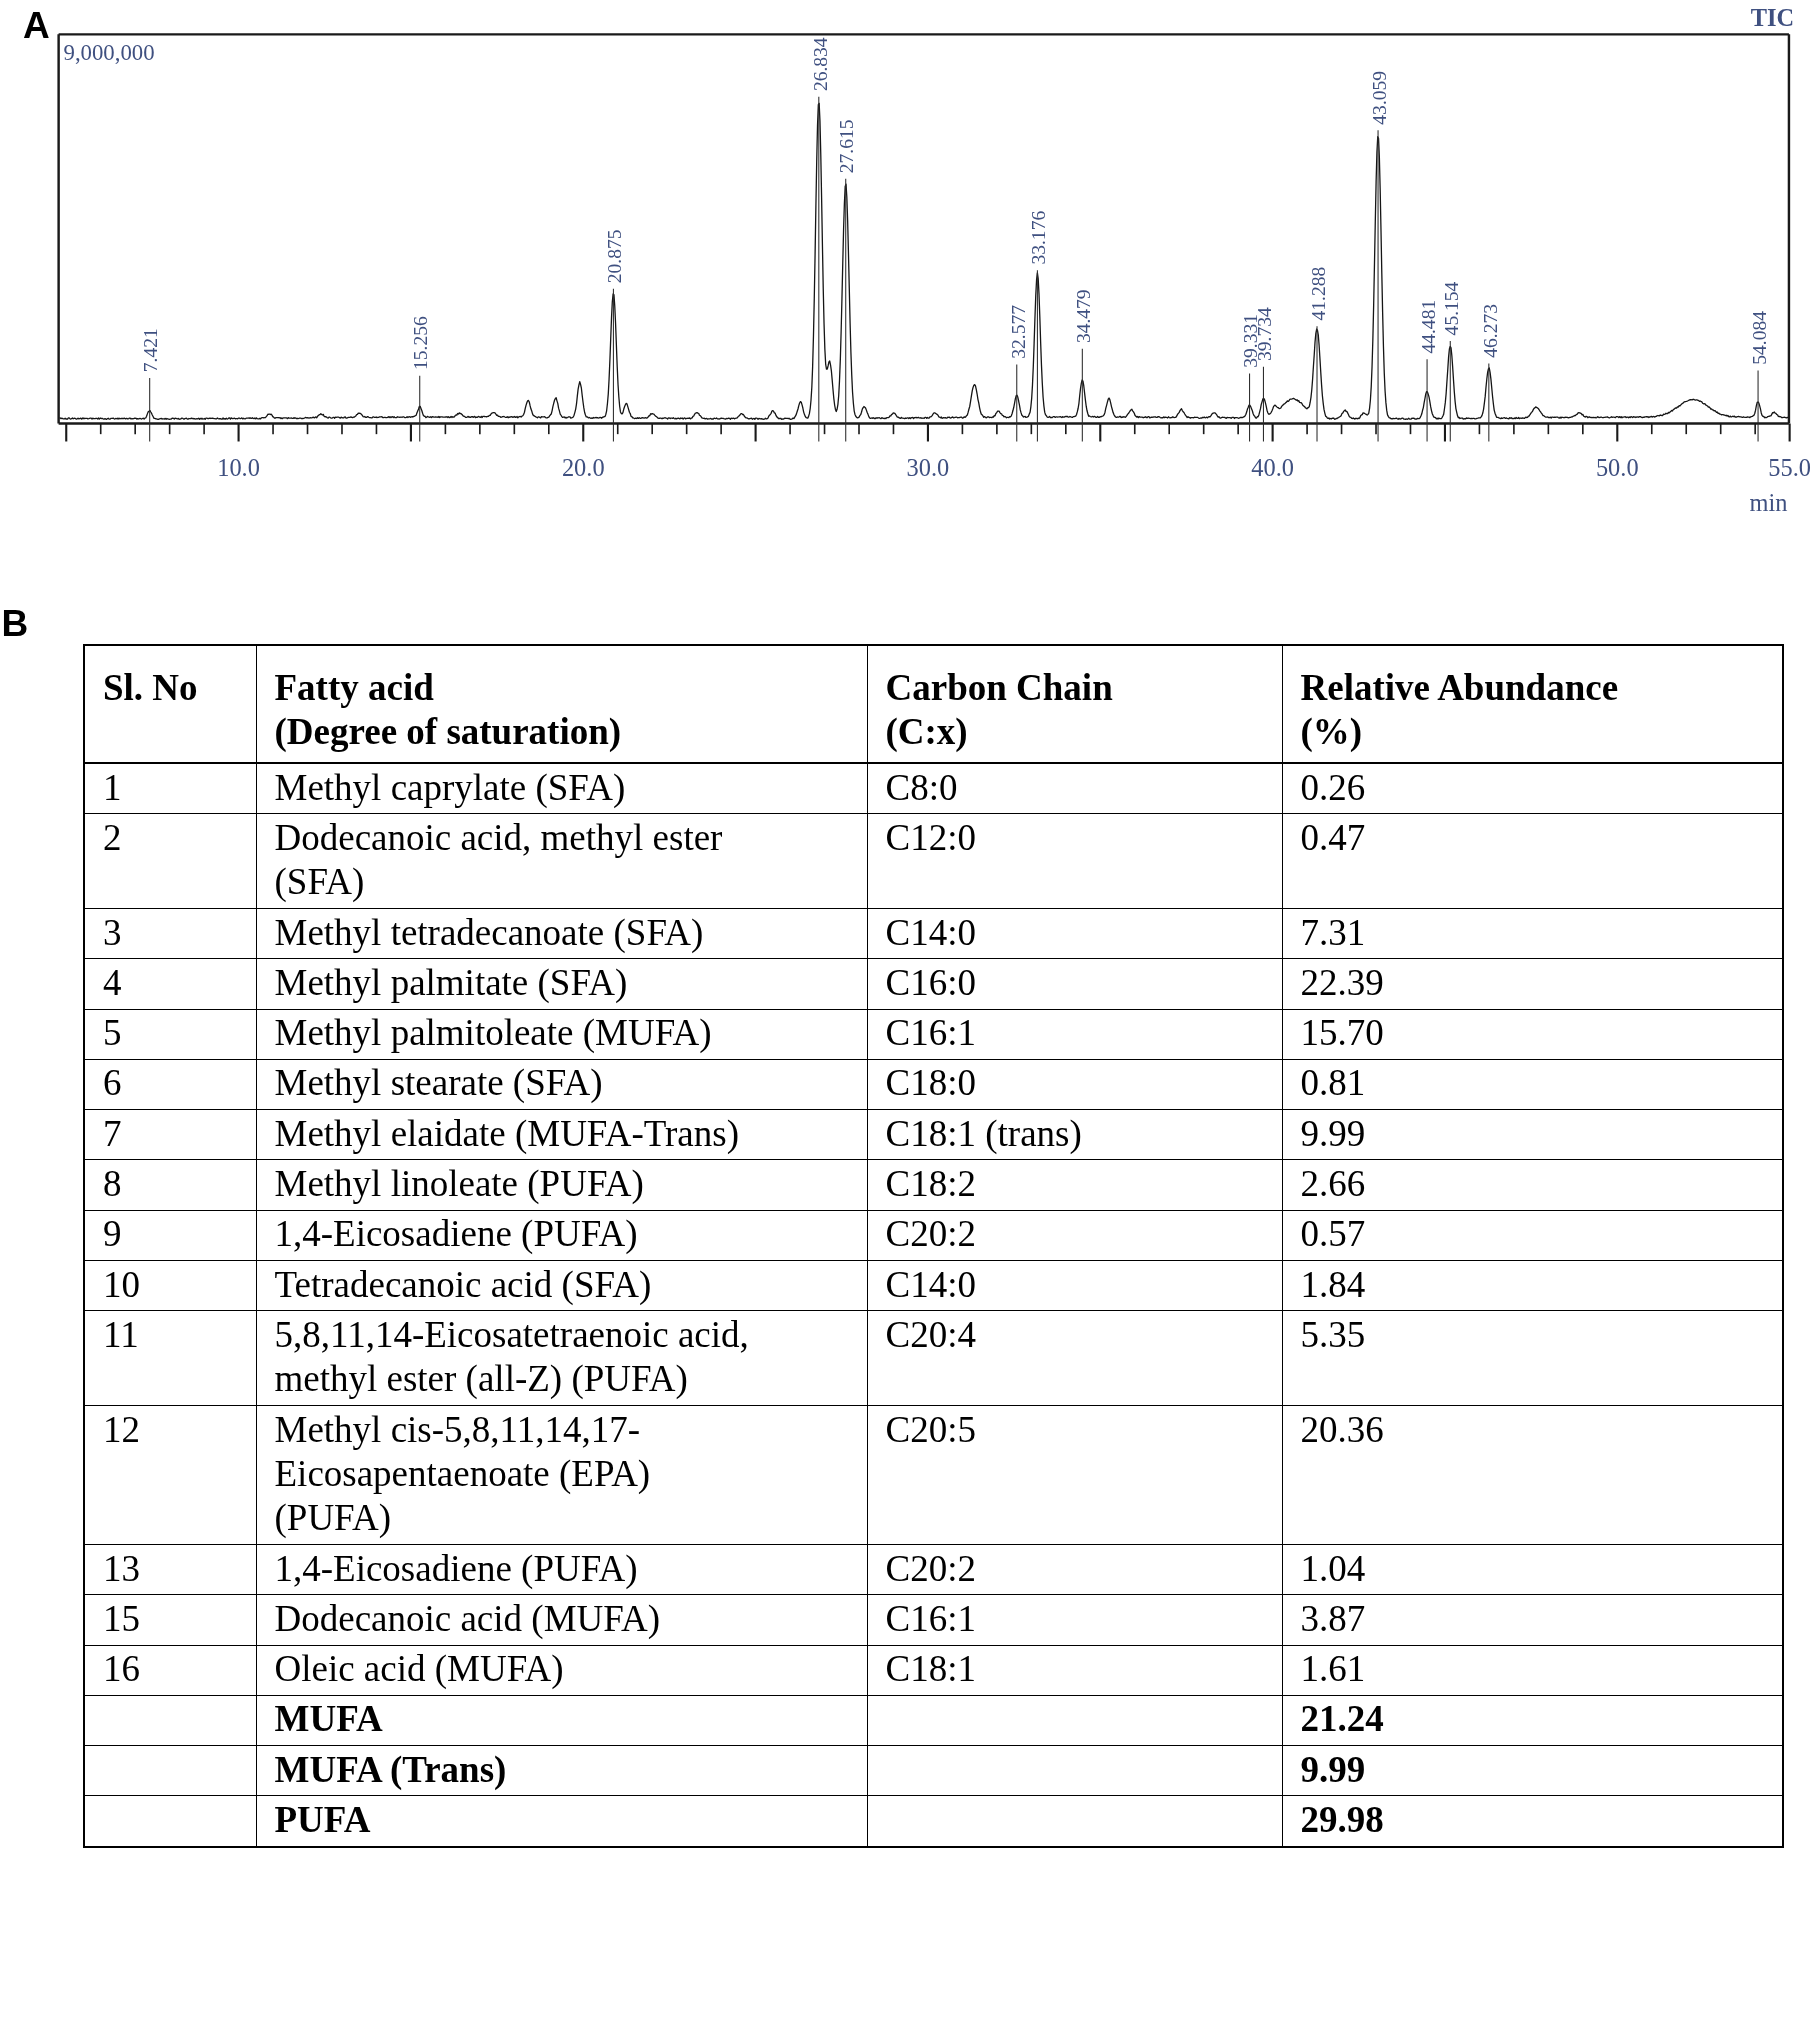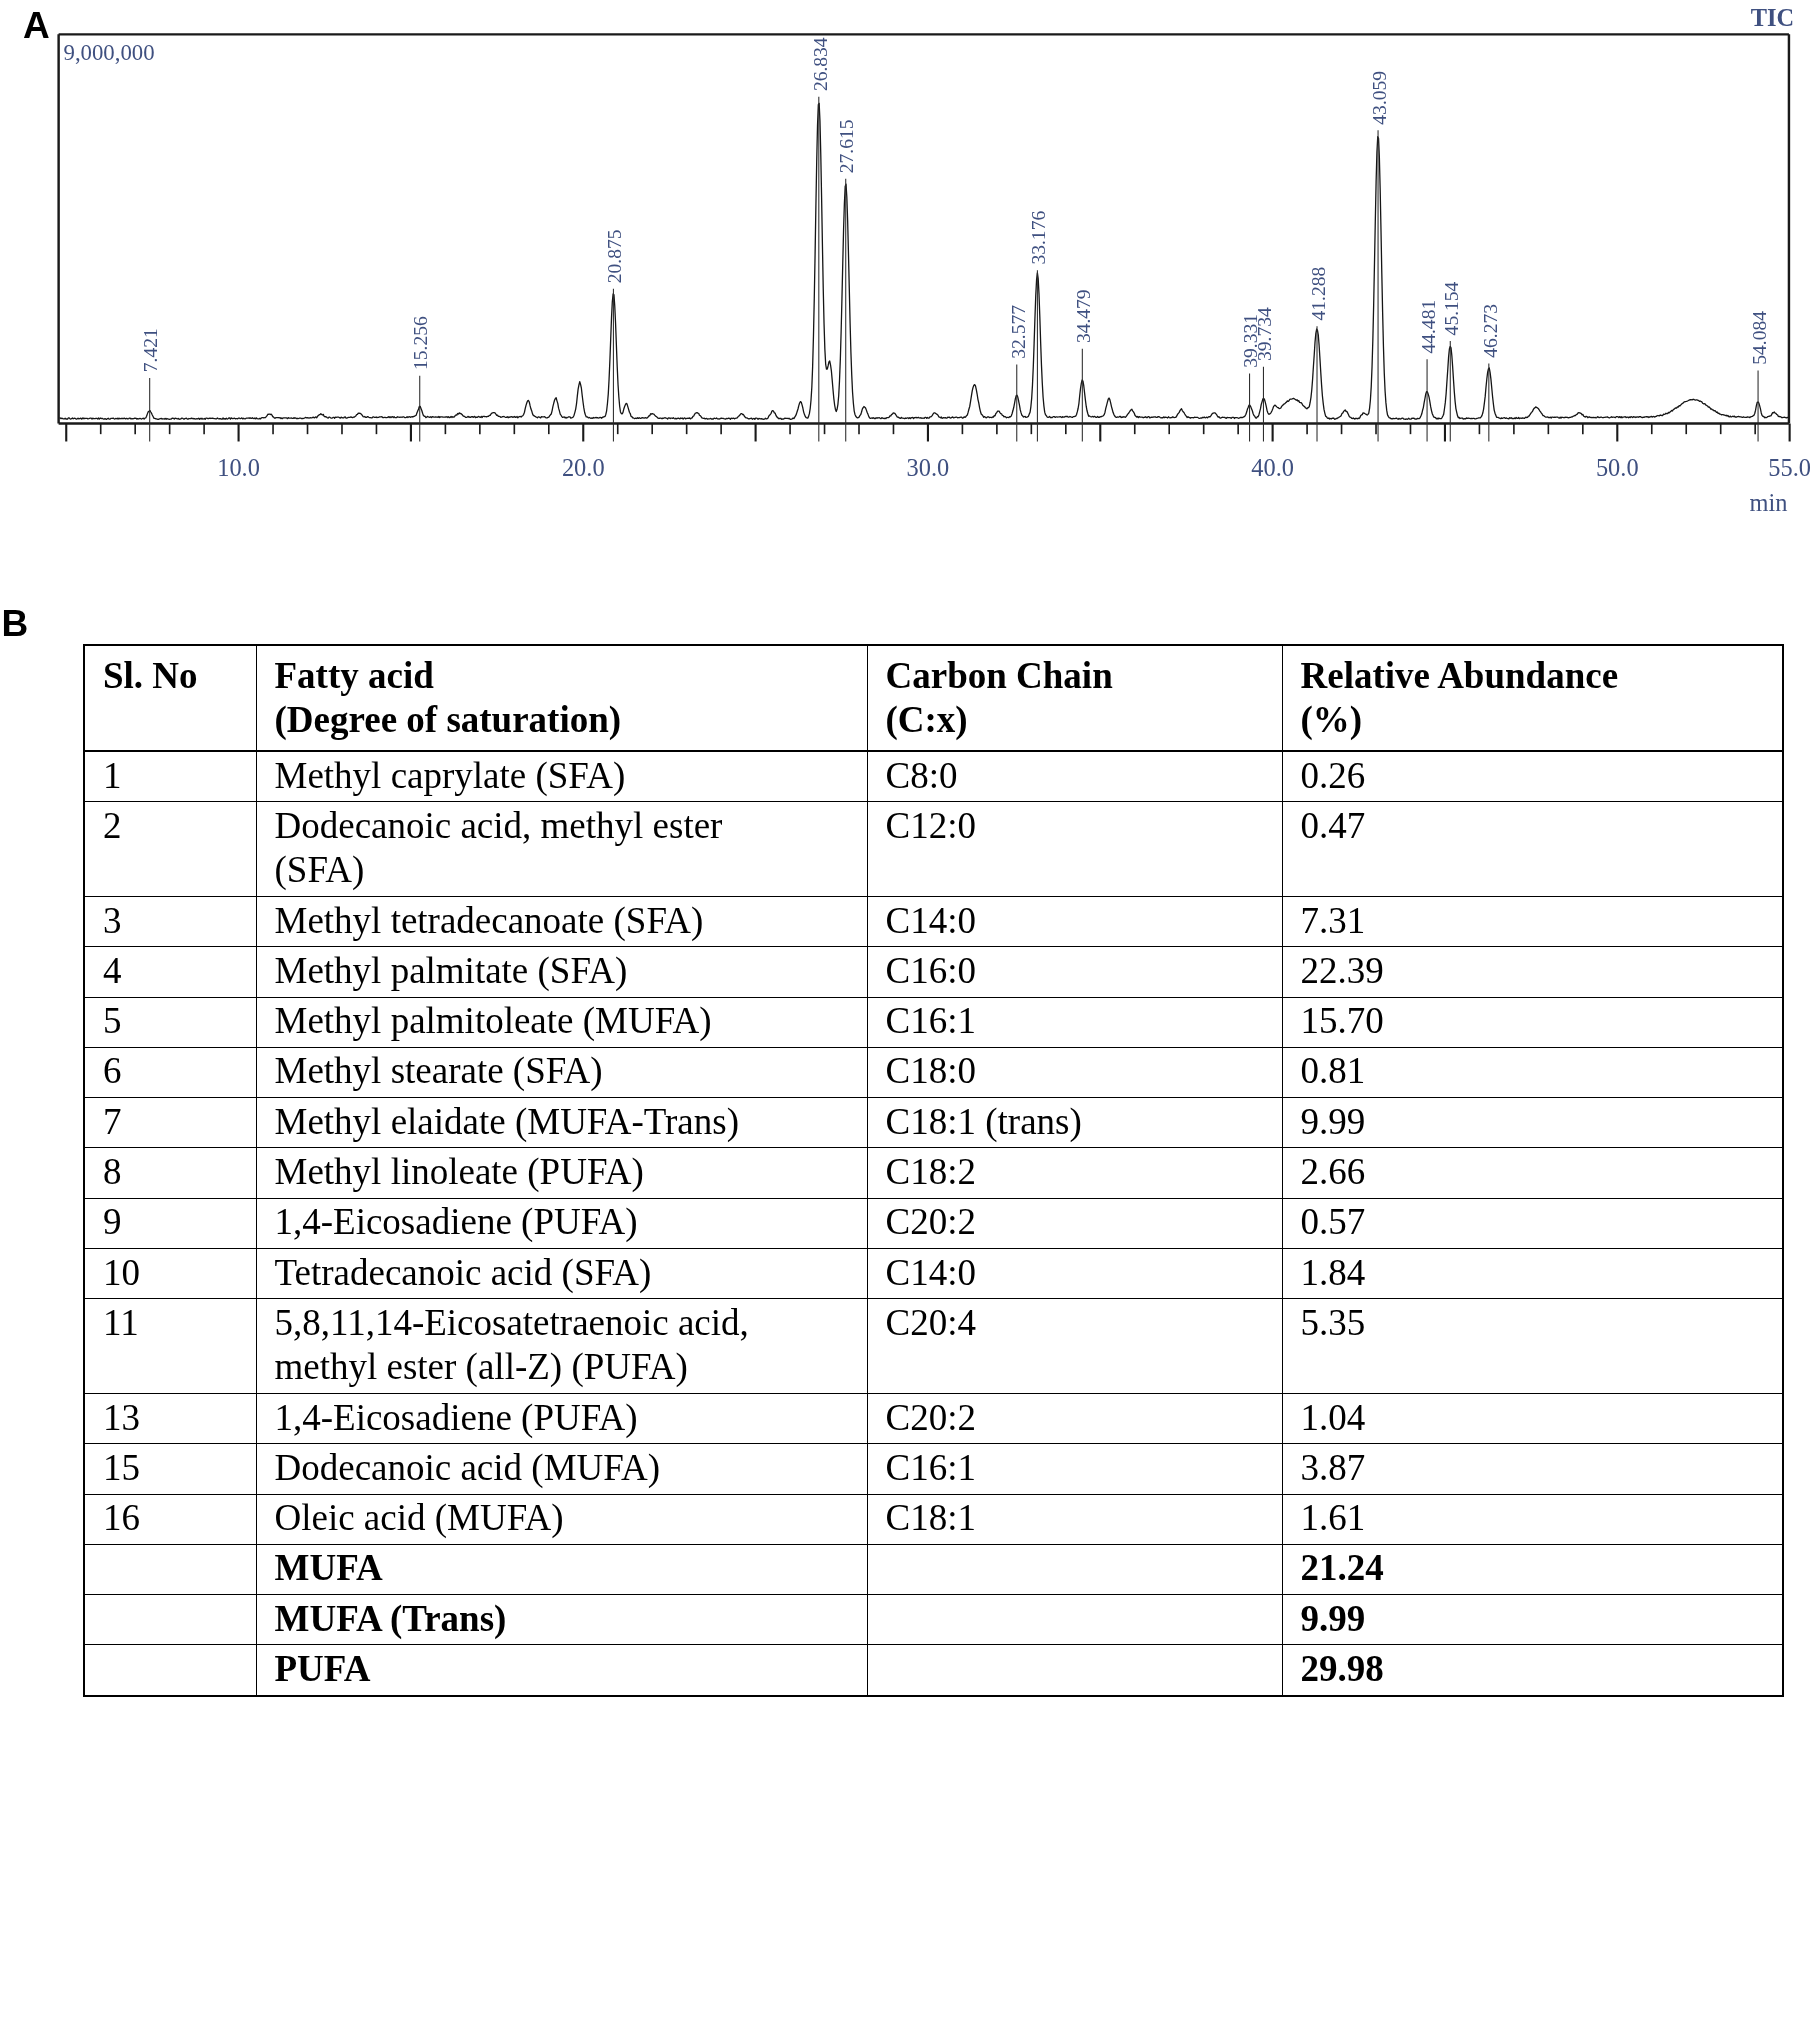--- a/index.html
+++ b/index.html
@@ -8,21 +8,21 @@
   .panel-label{position:absolute;font-family:"Liberation Sans",sans-serif;
         font-weight:bold;font-size:37px;color:#000;}
   #label-a{left:23px;top:4.9px;}
   #label-b{left:1.6px;top:603px;}
   svg text{font-family:"Liberation Serif",serif;}
   .fa-table-wrap{position:absolute;left:83px;top:644px;width:1698px;}
   table.fa{border-collapse:collapse;width:1698px;table-layout:fixed;border:2.4px solid #000;}
   table.fa th,table.fa td{border:1.6px solid #000;font-size:37px;line-height:1.2;
         padding:1.6px 6.5px 3.3px 18px;vertical-align:top;text-align:left;
         white-space:pre-line;font-weight:400;overflow:hidden;}
-  table.fa thead th{font-weight:700;padding-top:8px;padding-bottom:7.3px;border-bottom:2.4px solid #000;}
+  table.fa thead th{font-weight:700;padding-top:20px;padding-bottom:7.3px;border-bottom:2.4px solid #000;}
   table.fa tr.summary td.c-name,table.fa tr.summary td.c-val{font-weight:700;}
 </style>
 </head>
 <body>
 
 <div class="page">
 
   <div class="panel-label" id="label-a">A</div>
 
   <svg id="chrom-svg" width="1815" height="554" viewBox="0 0 2229 680" style="position:absolute;left:0;top:0;">
@@ -218,20 +218,28 @@
             <td class="c-val">1.84</td>
           </tr>
           <tr>
             <td class="c-sl">11</td>
             <td class="c-name">5,8,11,14-Eicosatetraenoic acid,
 methyl ester (all-Z) (PUFA)</td>
             <td class="c-chain">C20:4</td>
             <td class="c-val">5.35</td>
           </tr>
           <tr>
+            <td class="c-sl">12</td>
+            <td class="c-name">Methyl cis-5,8,11,14,17-
+Eicosapentaenoate (EPA)
+(PUFA)</td>
+            <td class="c-chain">C20:5</td>
+            <td class="c-val">20.36</td>
+          </tr>
+          <tr>
             <td class="c-sl">13</td>
             <td class="c-name">1,4-Eicosadiene (PUFA)</td>
             <td class="c-chain">C20:2</td>
             <td class="c-val">1.04</td>
           </tr>
           <tr>
             <td class="c-sl">15</td>
             <td class="c-name">Dodecanoic acid (MUFA)</td>
             <td class="c-chain">C16:1</td>
             <td class="c-val">3.87</td>

